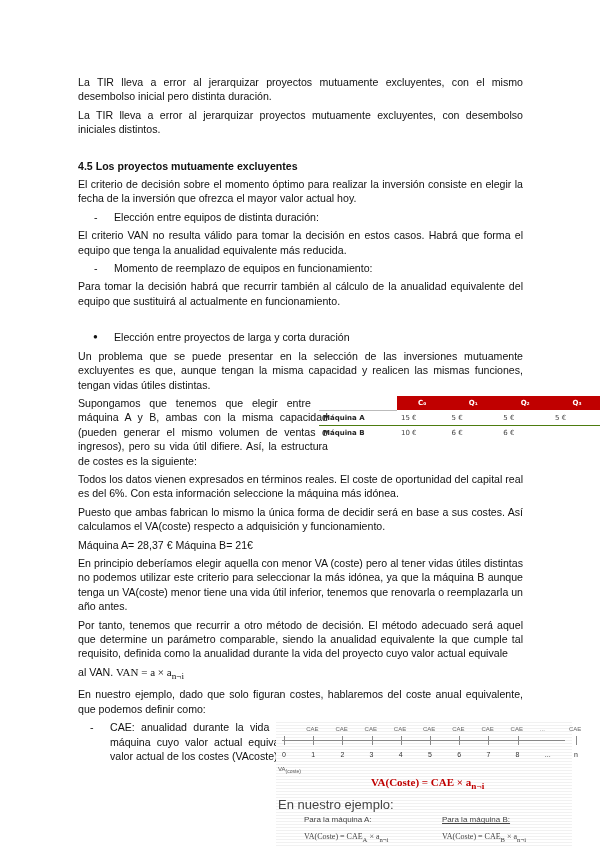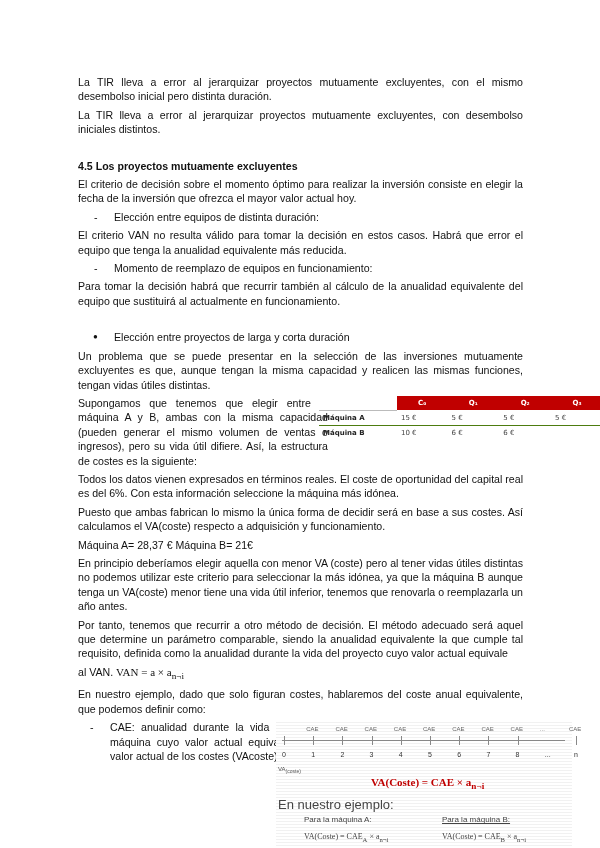--- a/index.html
+++ b/index.html
@@ -47,21 +47,21 @@
 </head>
 <body>
 
 <div class="page">
   <p>La TIR lleva a error al jerarquizar proyectos mutuamente excluyentes, con el mismo desembolso inicial pero distinta duración.</p>
   <p>La TIR lleva a error al jerarquizar proyectos mutuamente excluyentes, con desembolso iniciales distintos.</p>
   <div class="gap"></div>
   <p class="h">4.5 Los proyectos mutuamente excluyentes</p>
   <p>El criterio de decisión sobre el momento óptimo para realizar la inversión consiste en elegir la fecha de la inversión que ofrezca el mayor valor actual hoy.</p>
   <p class="dash">Elección entre equipos de distinta duración:</p>
-  <p>El criterio VAN no resulta válido para tomar la decisión en estos casos. Habrá que error el equipo que tenga la anualidad equivalente más reducida.</p>
+  <p>El criterio VAN no resulta válido para tomar la decisión en estos casos. Habrá que forma el equipo que tenga la anualidad equivalente más reducida.</p>
   <p class="dash">Momento de reemplazo de equipos en funcionamiento:</p>
   <p>Para tomar la decisión habrá que recurrir también al cálculo de la anualidad equivalente del equipo que sustituirá al actualmente en funcionamiento.</p>
   <div class="gap"></div>
   <p class="bullet">Elección entre proyectos de larga y corta duración</p>
   <p>Un problema que se puede presentar en la selección de las inversiones mutuamente excluyentes es que, aunque tengan la misma capacidad y realicen las mismas funciones, tengan vidas útiles distintas.</p>
 
   <div class="row2">
     <p class="left-col">Supongamos que tenemos que elegir entre la máquina A y B, ambas con la misma capacidad (pueden generar el mismo volumen de ventas o ingresos), pero su vida útil difiere. Así, la estructura de costes es la siguiente:</p>
     <table class="costs">
       <thead>

